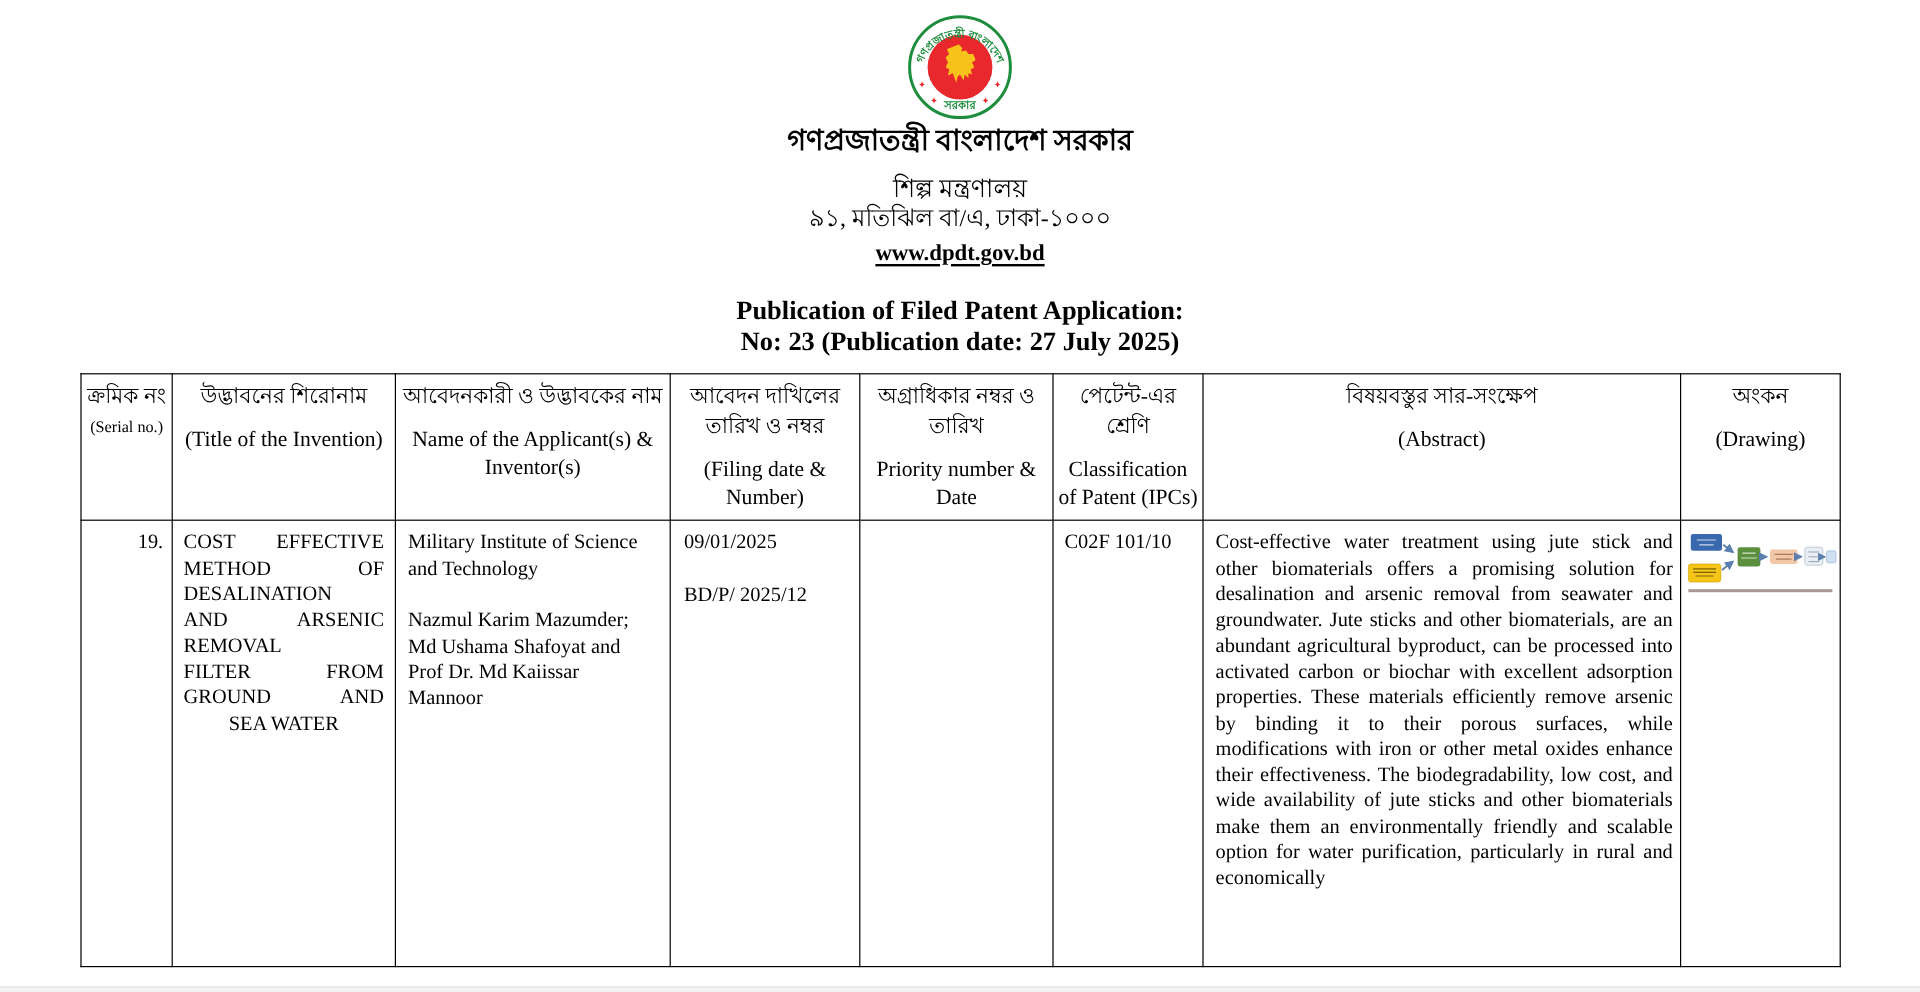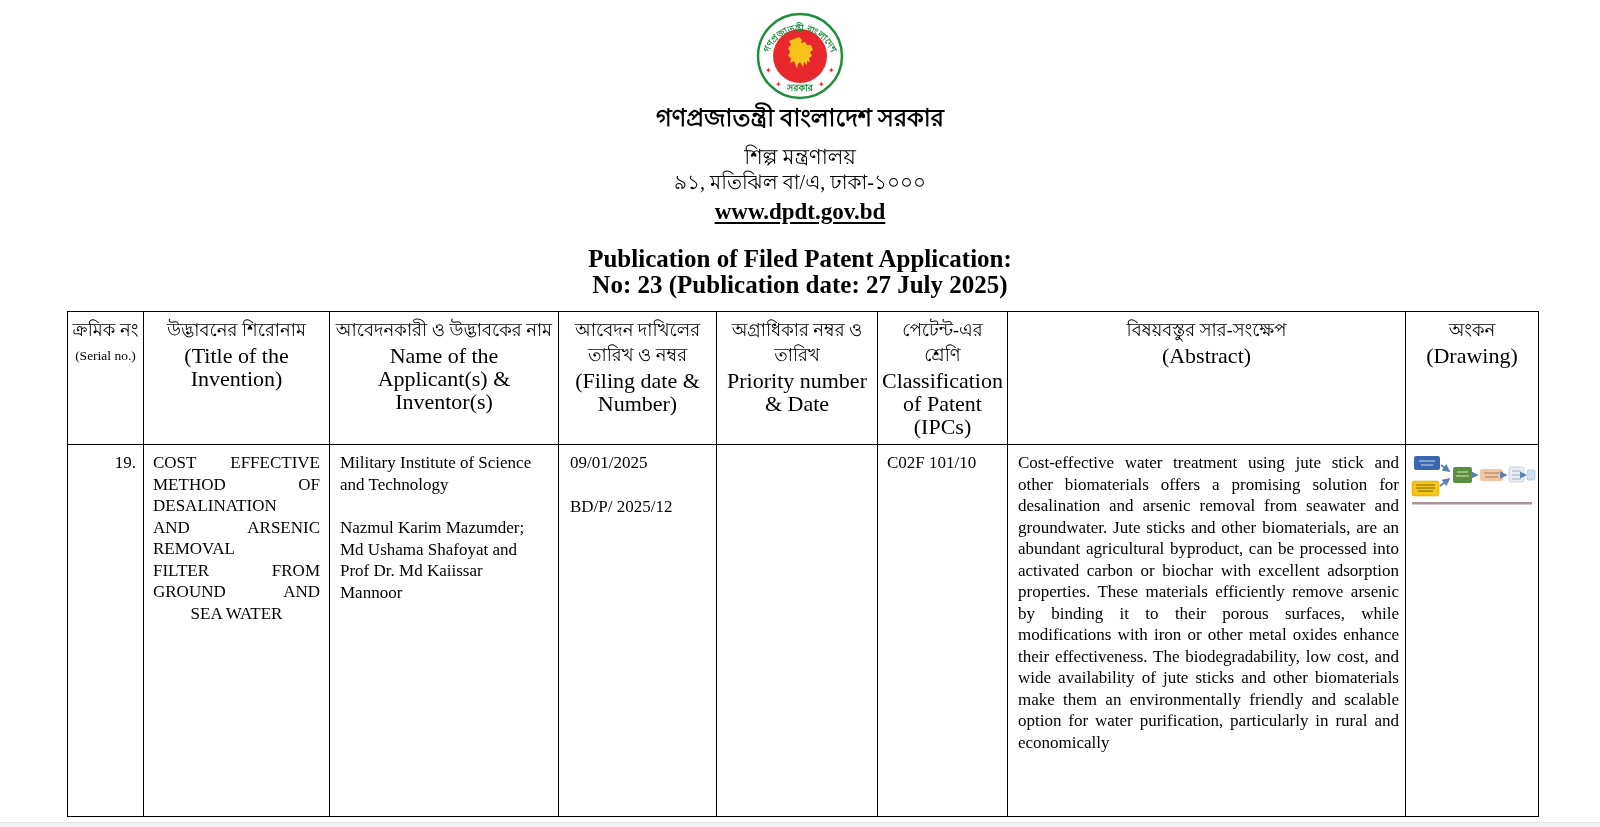--- a/index.html
+++ b/index.html
@@ -7,31 +7,31 @@
   body { font-family: "Liberation Serif", "DejaVu Serif", serif; color: #000; position: relative; }
   .page { width: 1600px; height: 827px; position: relative; overflow: hidden; }
 
   
   .doc-header { text-align: center; padding-top: 12px; }
   .emblem-wrap { height: 90px; display: flex; justify-content: center; }
   .org-bn   { font-size: 24px; line-height: 28px; font-weight: bold; margin-top: 2px; }
   .dept-bn  { font-size: 21px; line-height: 26px; margin-top: 2px; }
   .min-bn   { font-size: 21px; line-height: 26px; margin-top: 12px; }
   .addr-bn  { font-size: 20px; line-height: 25px; }
-  .website  { display: inline-block; font-size: 23px; line-height: 27px; font-weight: bold;
+  .website  { display: inline-block; font-size: 19px; line-height: 27px; font-weight: bold;
               margin-top: 3px; color: #000; text-decoration: underline; text-underline-offset: 3px;
               text-decoration-thickness: 2px; cursor: pointer; }
-  .pub-title { margin-top: 21px; font-size: 25px; line-height: 26px; font-weight: bold; }
+  .pub-title { margin-top: 21px; font-size: 22px; line-height: 26px; font-weight: bold; }
 
   
   table { border-collapse: collapse; table-layout: fixed; margin-left: 67px; margin-top: 13px; }
   th, td { border: 1px solid #000; vertical-align: top; }
   thead th { height: 122px; padding: 6px 4px; font-weight: normal; text-align: center; }
   .hbn { font-size: 18px; line-height: 25px; }
-  .hen { font-size: 22px; line-height: 23px; margin-top: 1px; }
+  .hen { font-size: 18px; line-height: 23px; margin-top: 12px; }
   .hen.small { font-size: 13.5px; line-height: 16px; margin-top: 5px; }
 
   tbody td { height: 372px; font-size: 17px; line-height: 21.5px; }
   .cell-serial   { text-align: right; padding: 7px 7px 0 4px; }
   .cell-title    { padding: 7px 9px 0 9px; }
   .tline { text-align: center; }
   .tline.just { text-align: justify; text-align-last: justify; }
   .cell-applicant { padding: 7px 10px 0 10px; }
   .cell-filing    { padding: 7px 8px 0 11px; }
   .cell-priority  { padding: 7px 6px 0 8px; }

